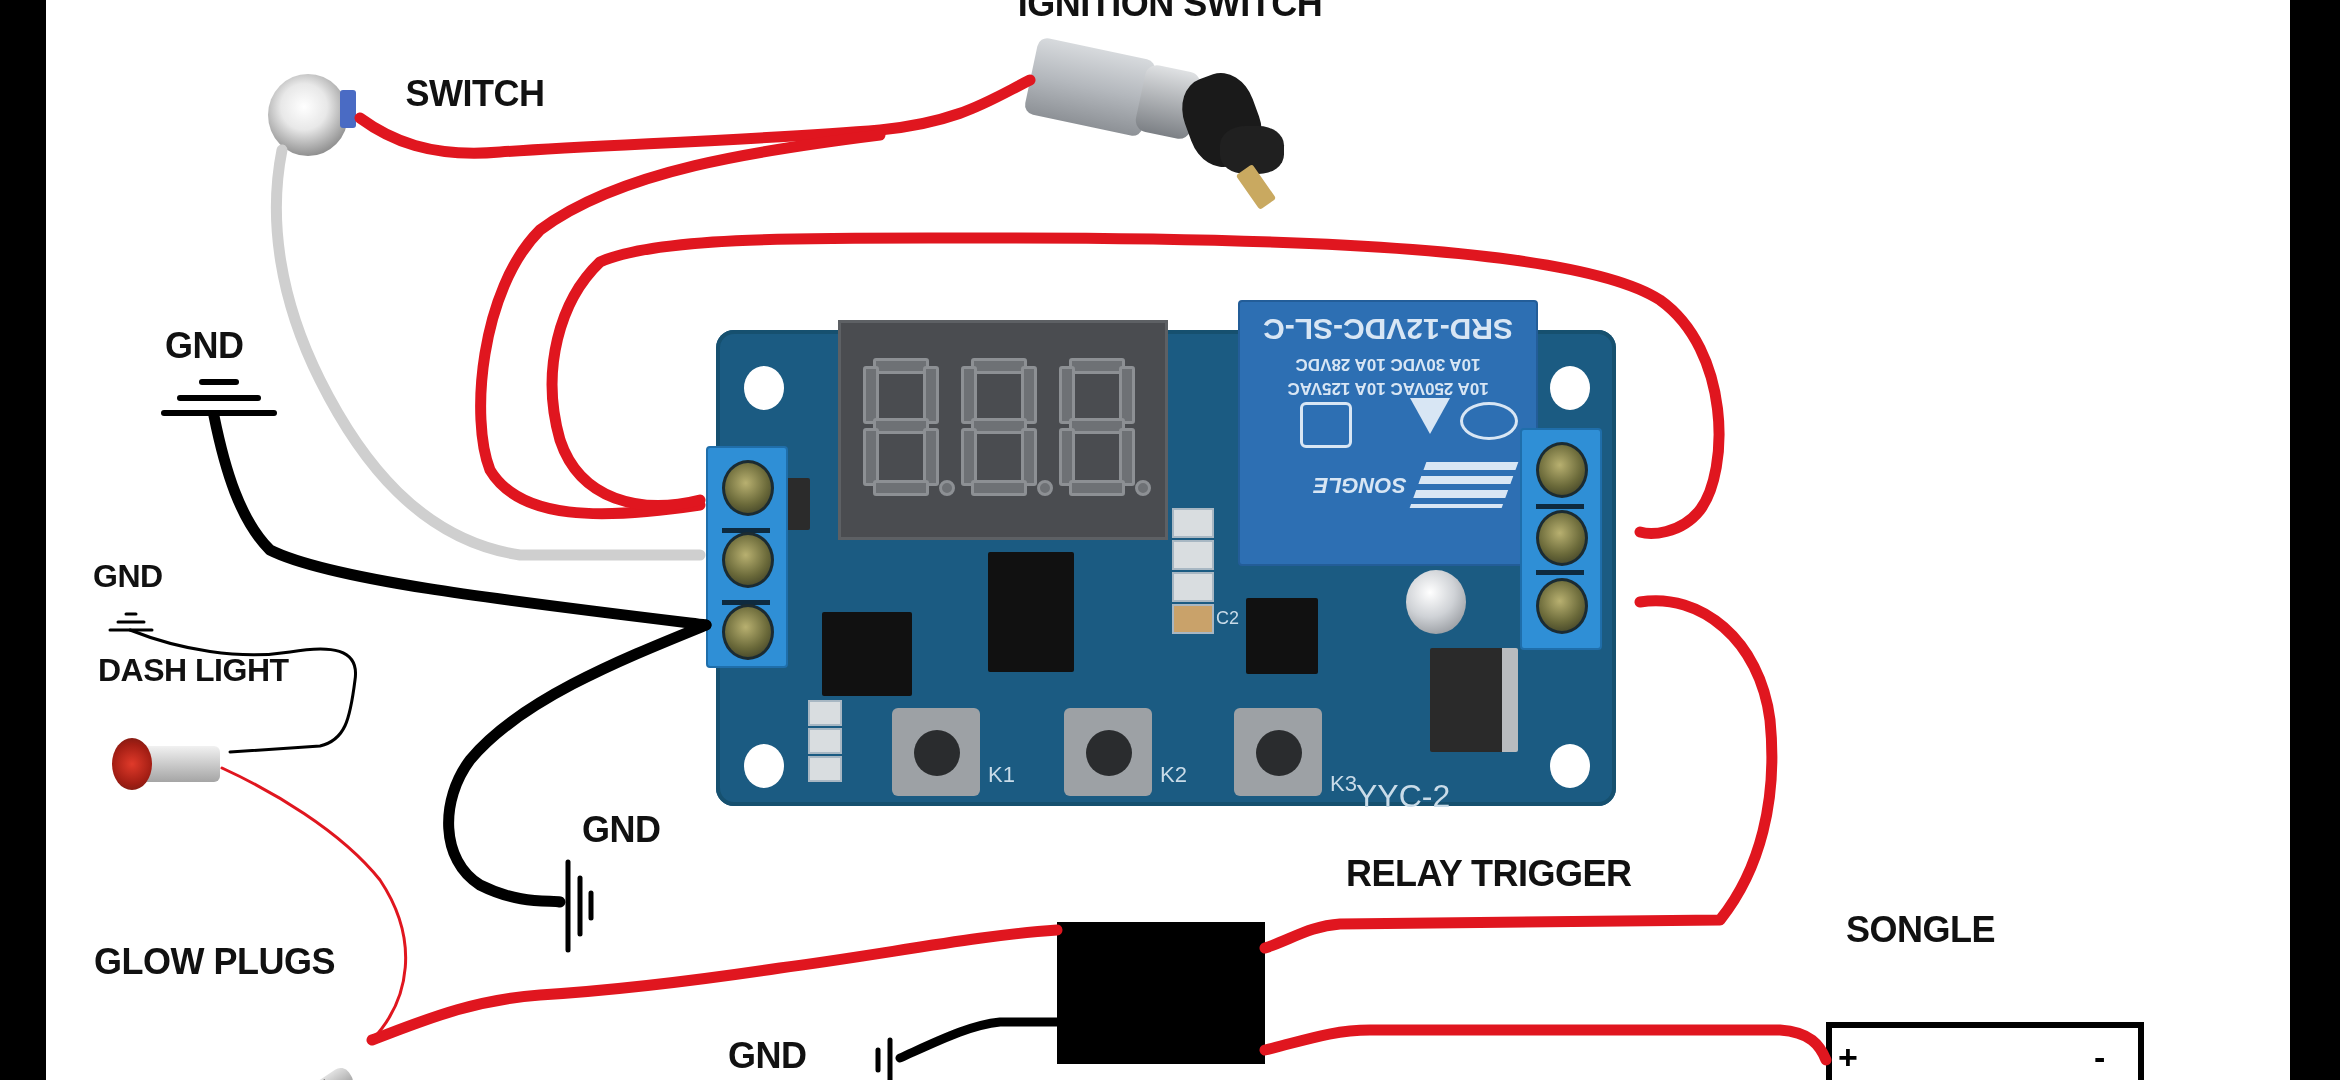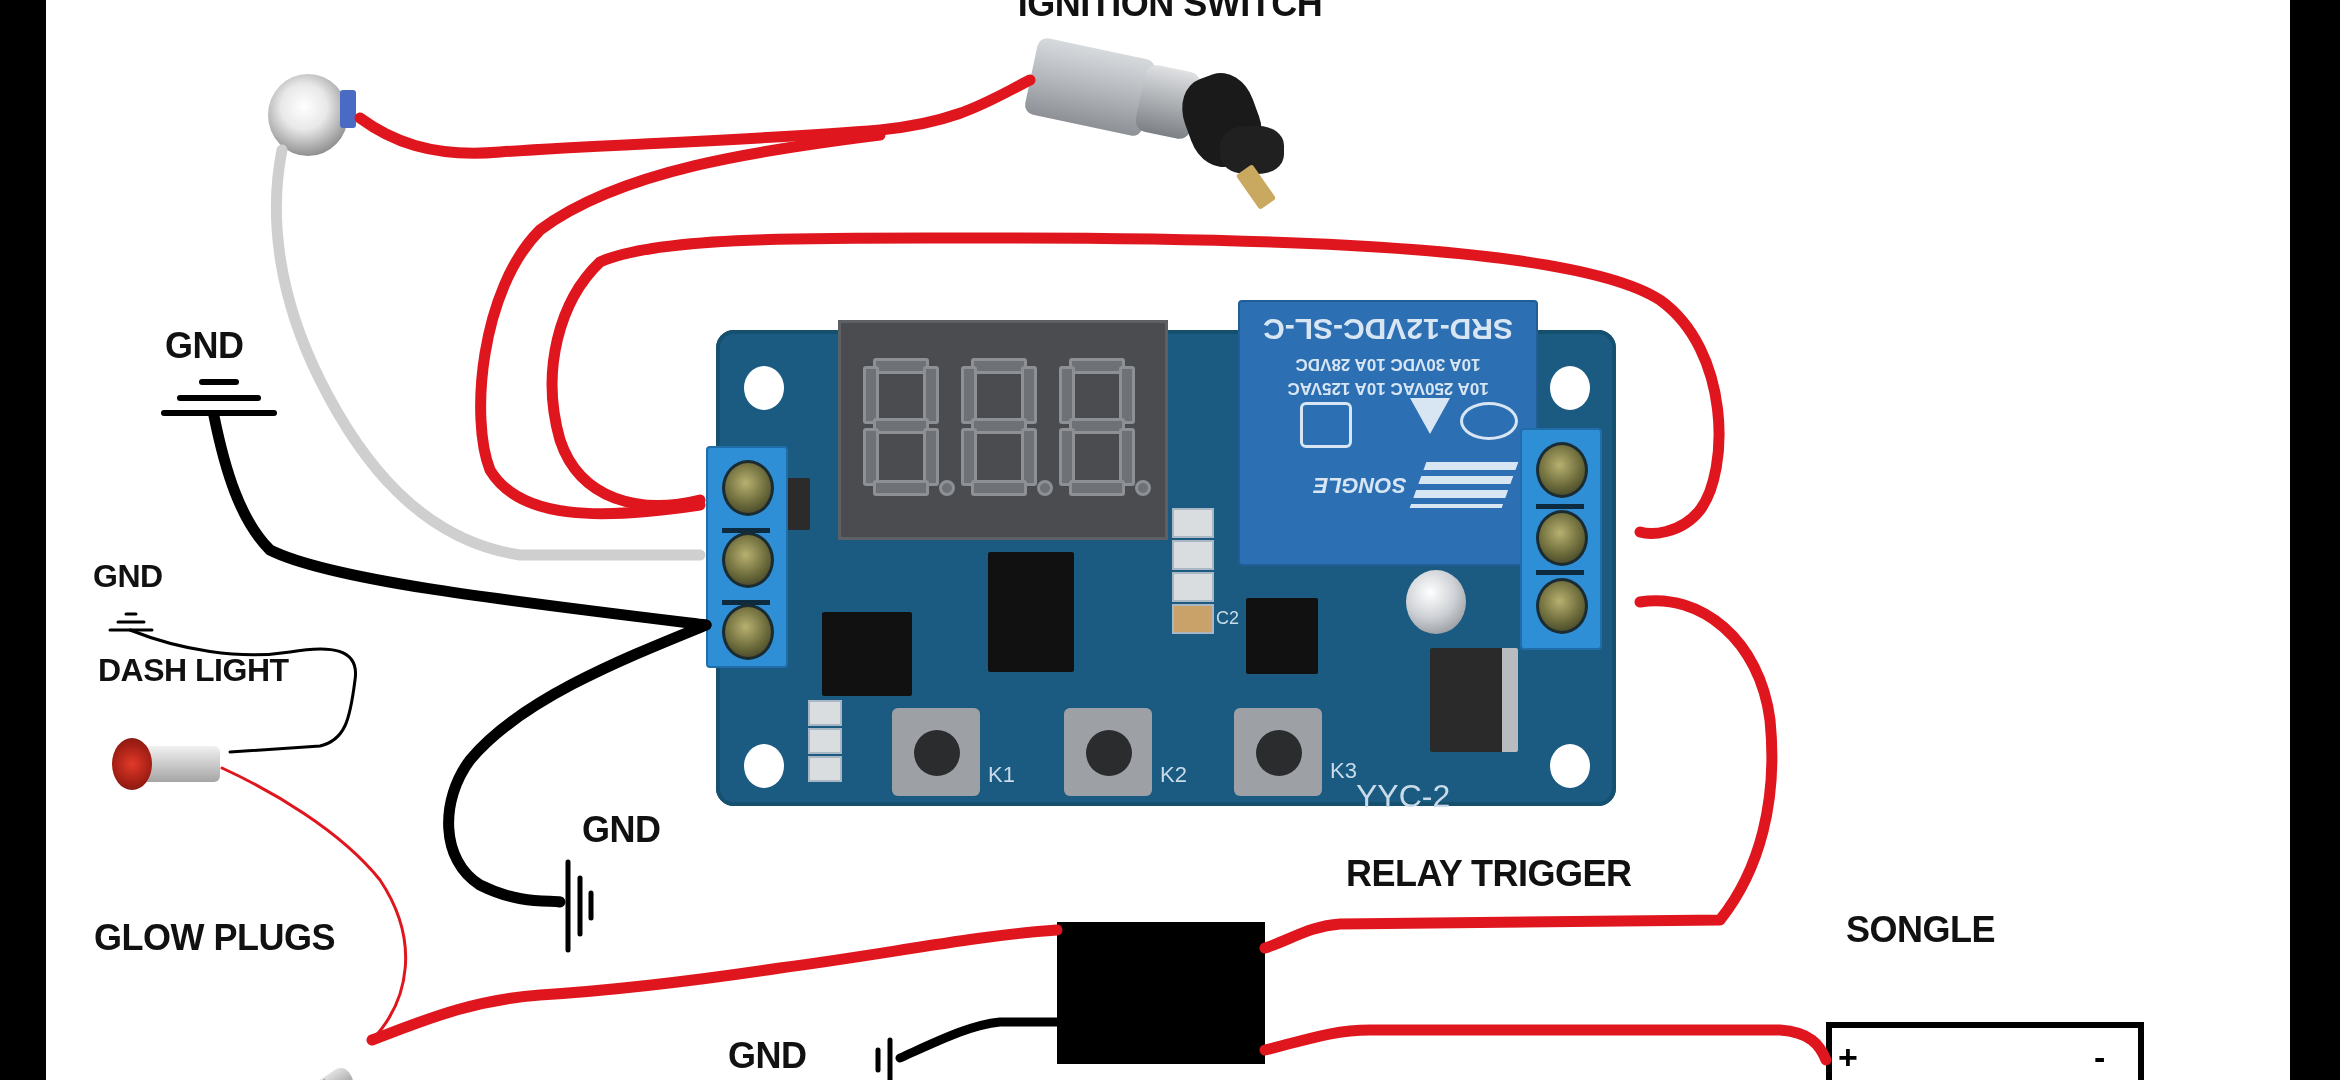--- a/index.html
+++ b/index.html
@@ -97,21 +97,21 @@
         <div class="cap"></div>
       </div>
     <div class="pcb-text" style="left:272px;top:432px">K1</div>
     <div class="button" style="left:348px;top:378px">
         <div class="cap"></div>
       </div>
     <div class="pcb-text" style="left:444px;top:432px">K2</div>
     <div class="button" style="left:518px;top:378px">
         <div class="cap"></div>
       </div>
-    <div class="pcb-text" style="left:614px;top:428px">K3</div>
+    <div class="pcb-text" style="left:614px;top:441px">K3</div>
 
     <div class="pcb-text" style="left:640px;top:448px;font-size:32px">YYC-2</div>
   </div>
 
   <div class="display">
     <div class="digit" style="left:22px">
       <div class="seg" style="left:10px;top:0;width:50px;height:10px"></div>
       <div class="seg" style="left:0;top:8px;width:10px;height:52px"></div>
       <div class="seg" style="left:60px;top:8px;width:10px;height:52px"></div>
       <div class="seg" style="left:10px;top:60px;width:50px;height:10px"></div>
@@ -232,21 +232,22 @@
       <line x1="568" y1="862" x2="568" y2="950" stroke-width="5"></line>
       <line x1="580" y1="878" x2="580" y2="934" stroke-width="5"></line>
       <line x1="591" y1="893" x2="591" y2="918" stroke-width="5"></line>
 
       <line x1="890" y1="1040" x2="890" y2="1080" stroke-width="5"></line>
       <line x1="878" y1="1050" x2="878" y2="1070" stroke-width="5"></line>
     </g>
   </svg>
 
   <div class="lbl lbl-md center" style="left:970px;top:-14px;width:400px">IGNITION SWITCH</div>
+  <div class="lbl lbl-md center" style="left:330px;top:76px;width:290px">SWITCH</div>
   <div class="lbl lbl-md" style="left:165px;top:328px">GND</div>
   <div class="lbl lbl-sm" style="left:93px;top:560px">GND</div>
   <div class="lbl lbl-sm" style="left:98px;top:654px">DASH LIGHT</div>
   <div class="lbl lbl-md" style="left:582px;top:812px">GND</div>
-  <div class="lbl lbl-md" style="left:94px;top:920px">GLOW PLUGS</div>
+  <div class="lbl lbl-md" style="left:94px;top:944px">GLOW PLUGS</div>
   <div class="lbl lbl-md" style="left:1346px;top:856px">RELAY TRIGGER</div>
   <div class="lbl lbl-md" style="left:1846px;top:912px">SONGLE</div>
   <div class="lbl lbl-md" style="left:728px;top:1038px">GND</div>
 </div>
 
 </body></html>

